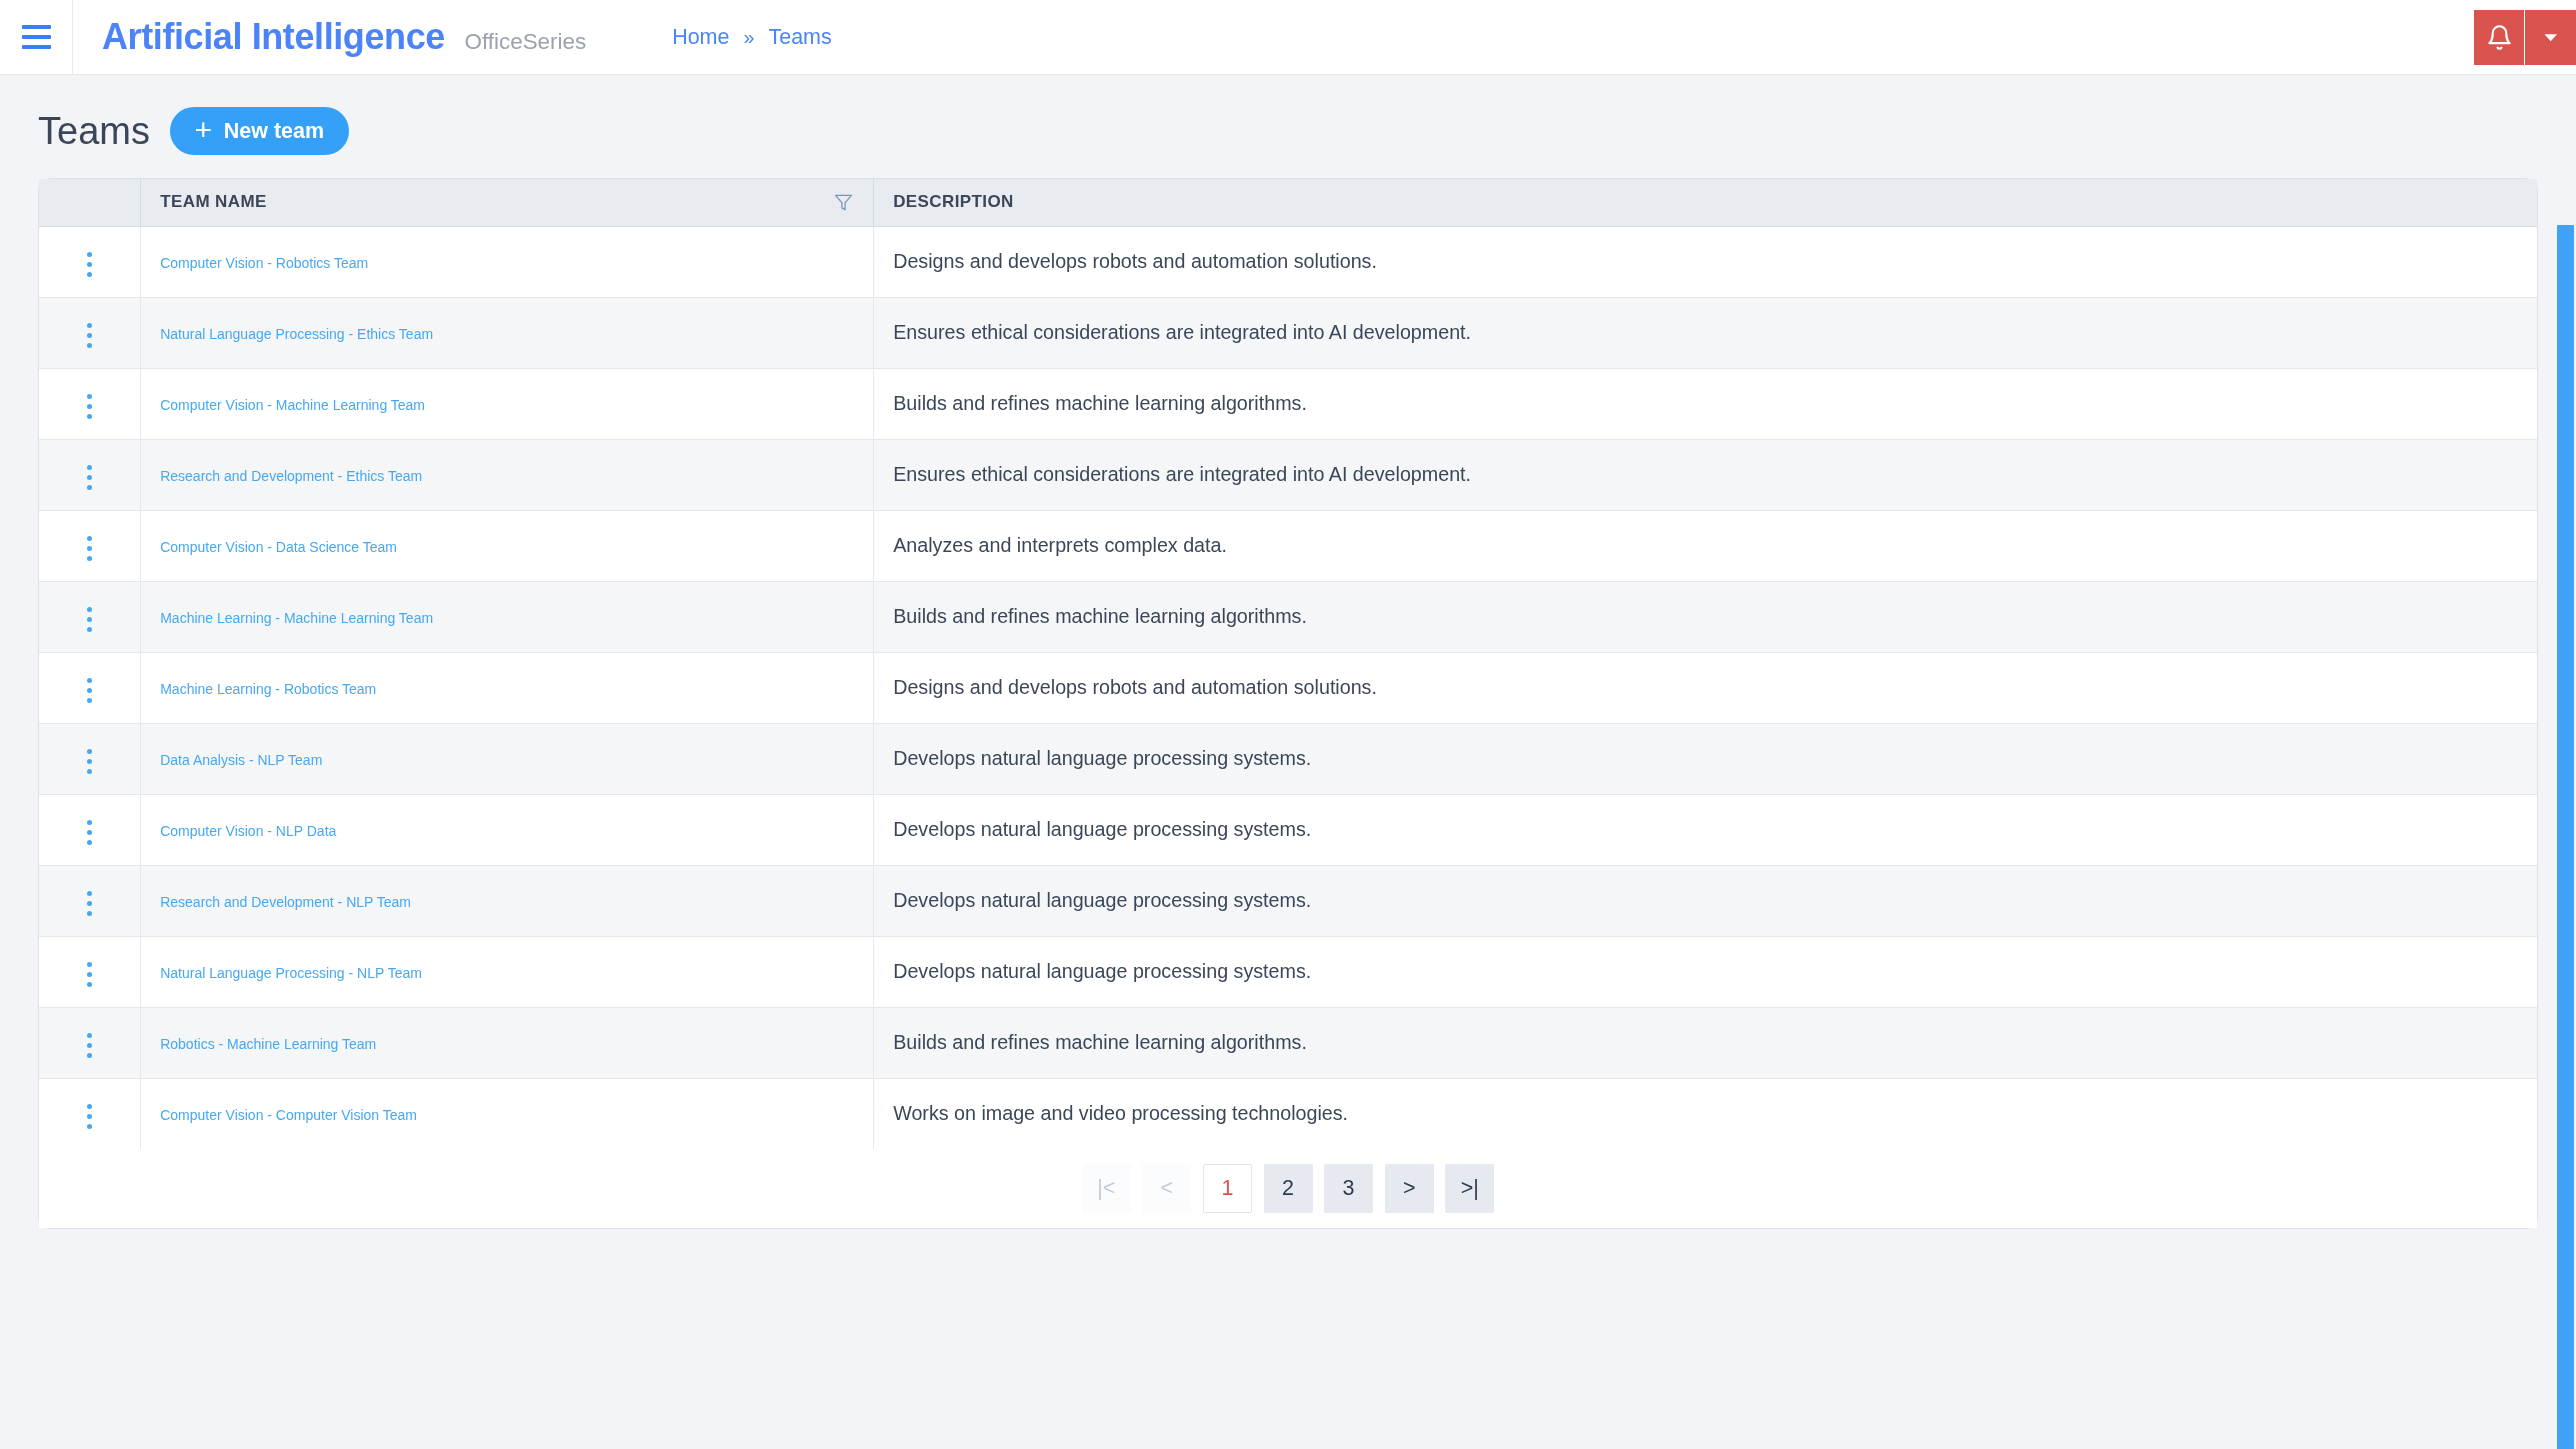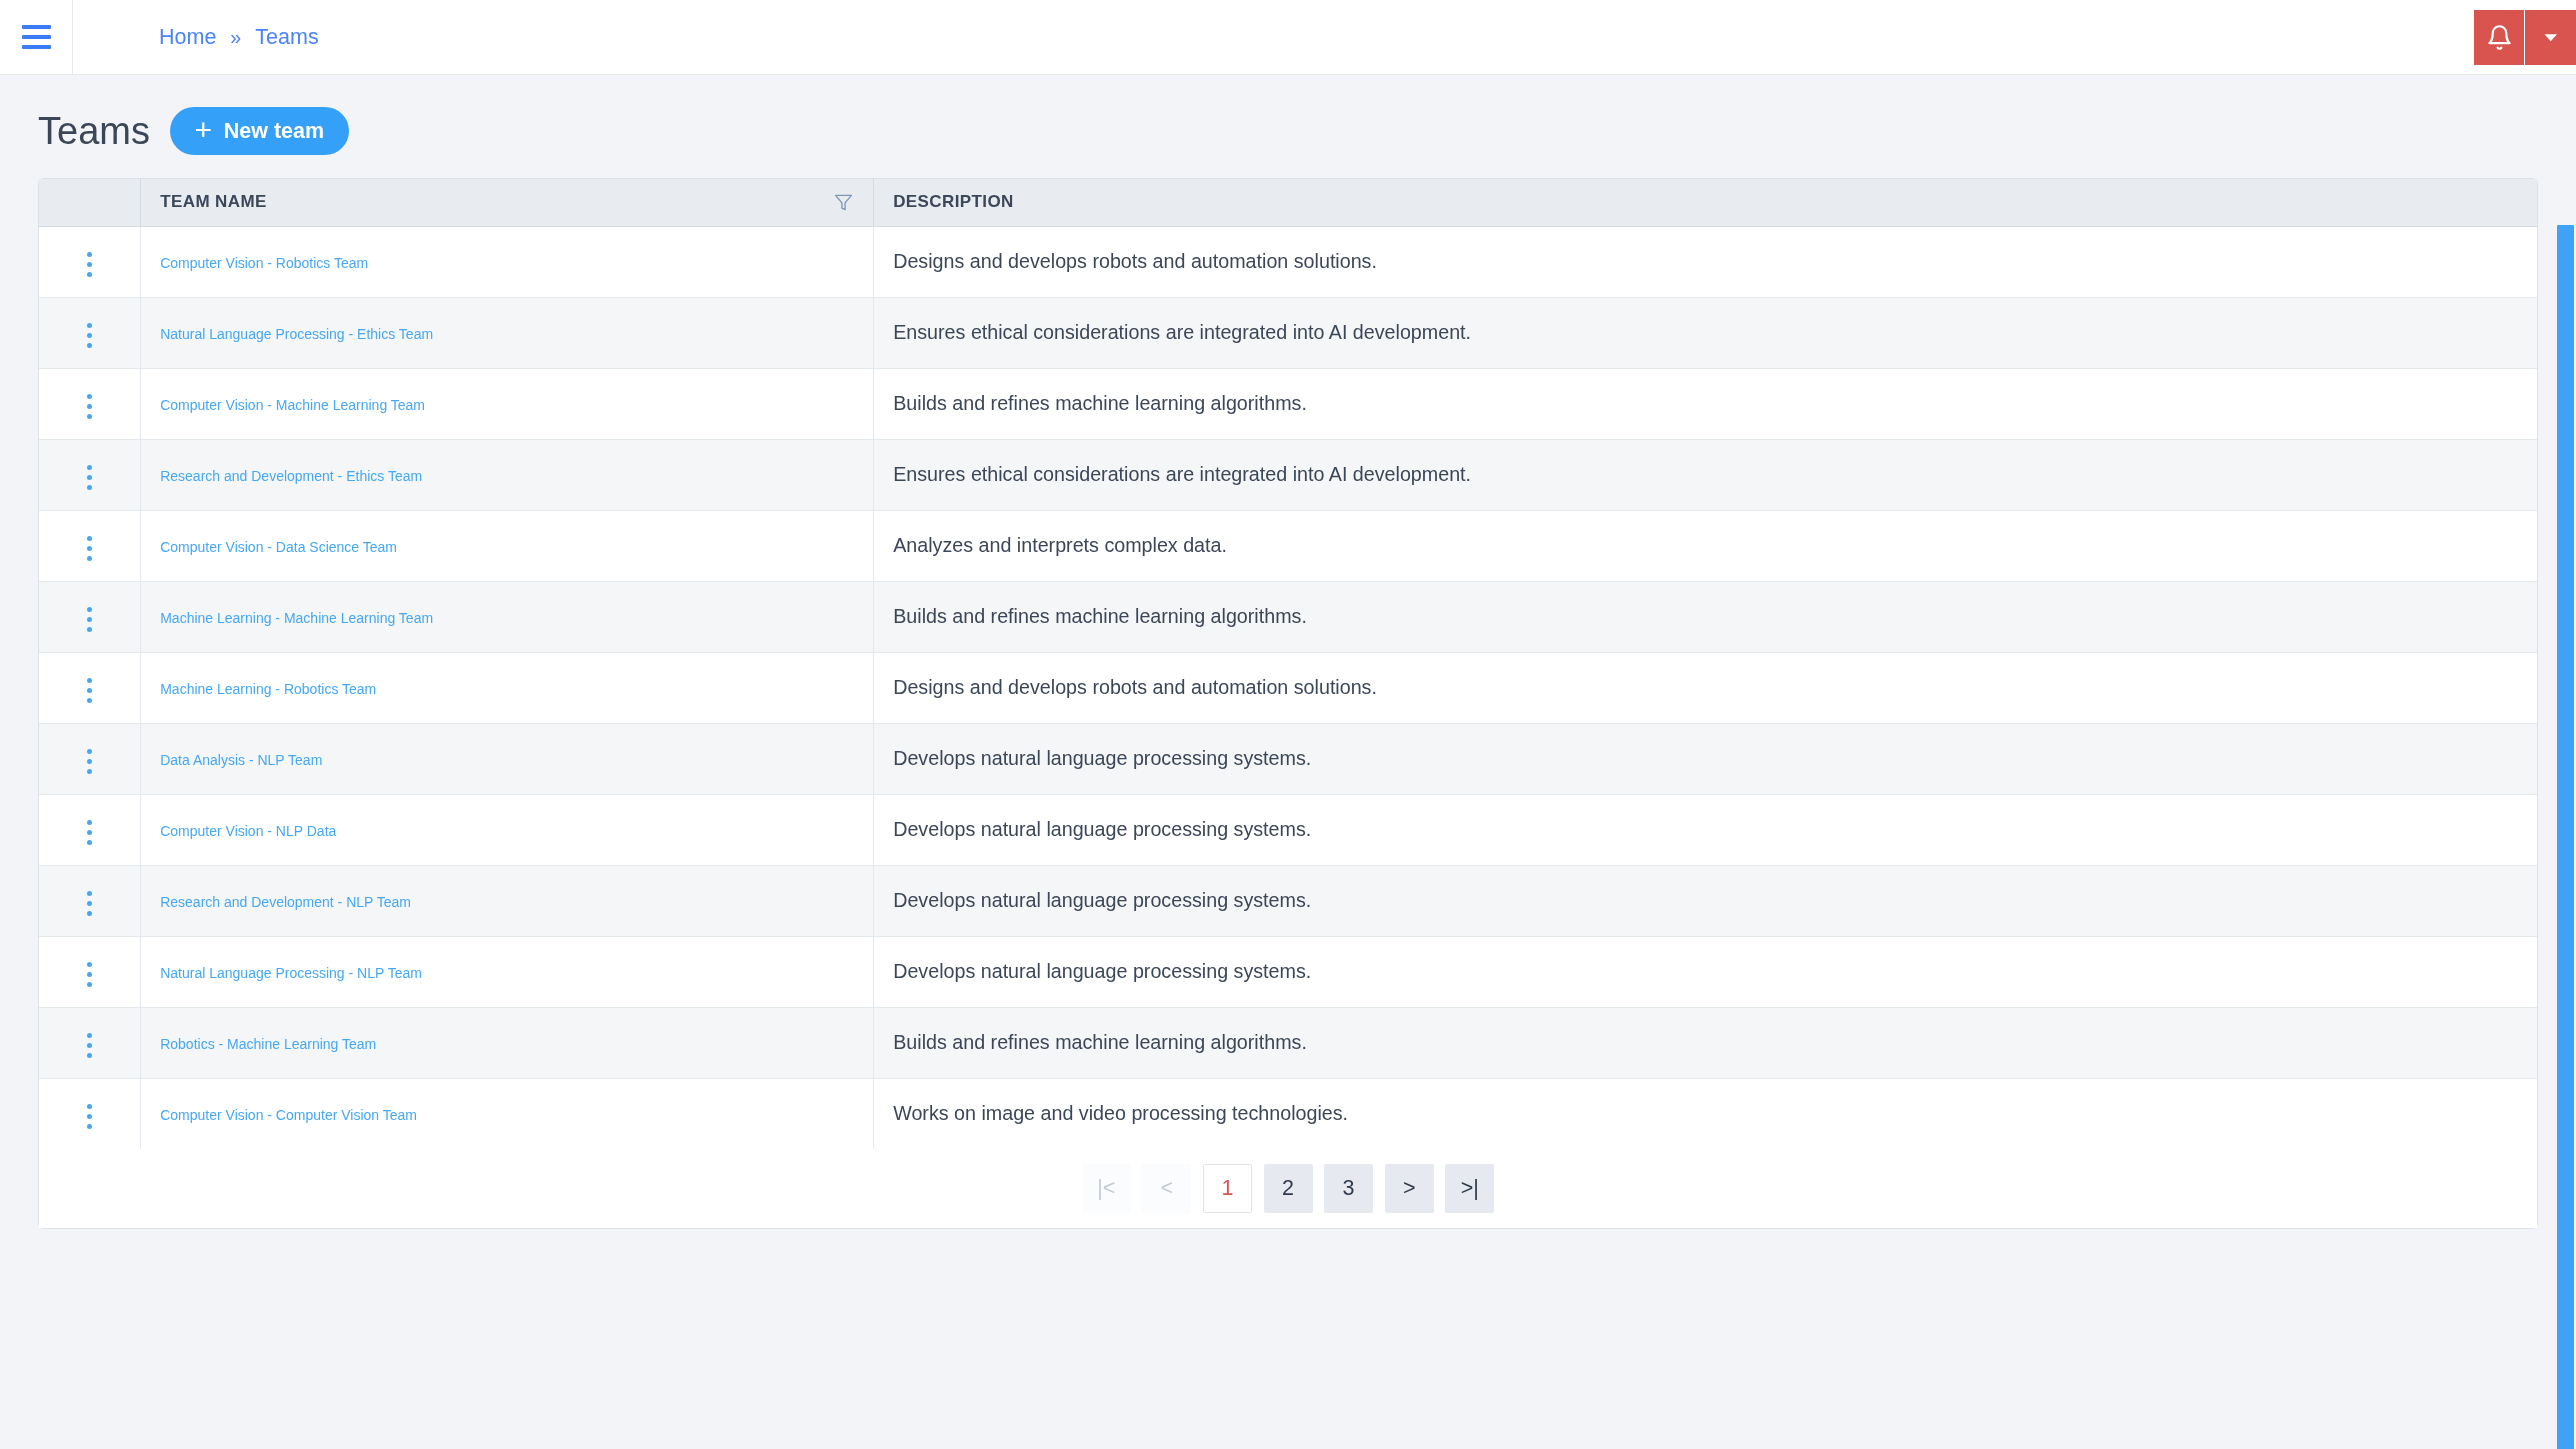--- a/index.html
+++ b/index.html
@@ -130,21 +130,21 @@
     font-weight: 400;
     line-height: 18px;
     position: relative;
     top: -0.9px;
   }
 
   
   .card {
     background: #fef9c3;
     border: 0.9px solid #dbe1e8;
-    border-radius: 6px;
+    border-radius: 12px;
   }
   table.grid {
     width: 100%;
     border-collapse: collapse;
     table-layout: fixed;
   }
   table.grid thead th {
     background: #e8ecf1;
     height: 47px;
     font-size: 17px;
@@ -266,20 +266,24 @@
 <body>
 
 <div class="navbar">
 
   <div class="hamburger-btn">
     <span></span>
     <span></span>
     <span></span>
   </div>
 
+  <div class="brand-wrap">
+    <div class="brand-title">Artificial Intelligence</div>
+    <div class="brand-sub">OfficeSeries</div>
+  </div>
 
   <div class="breadcrumb">
     <a>Home</a>
     <span class="sep">»</span>
     <a>Teams</a>
   </div>
 
   <div class="nav-right">
     <div class="nav-red-btn bell">
       <span>

